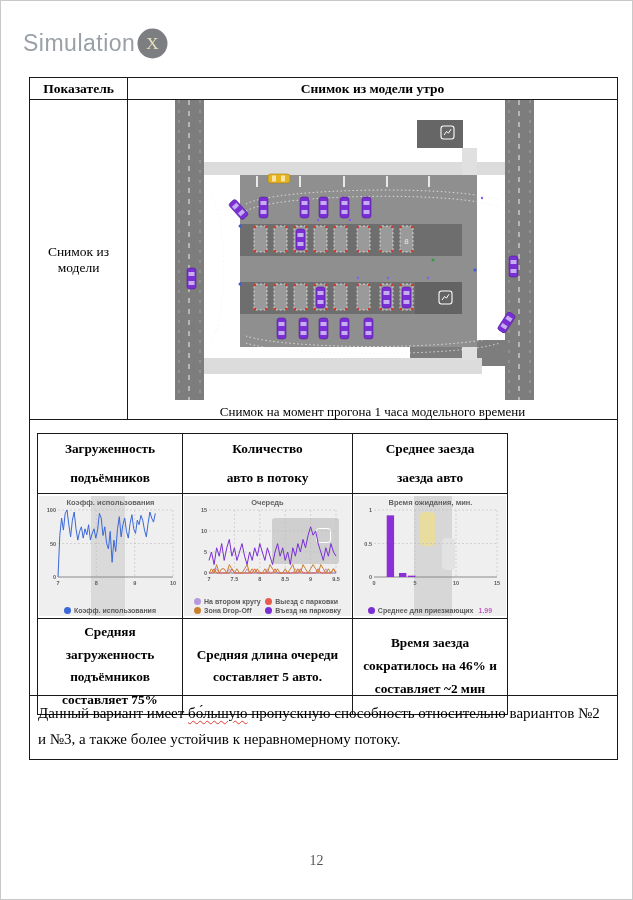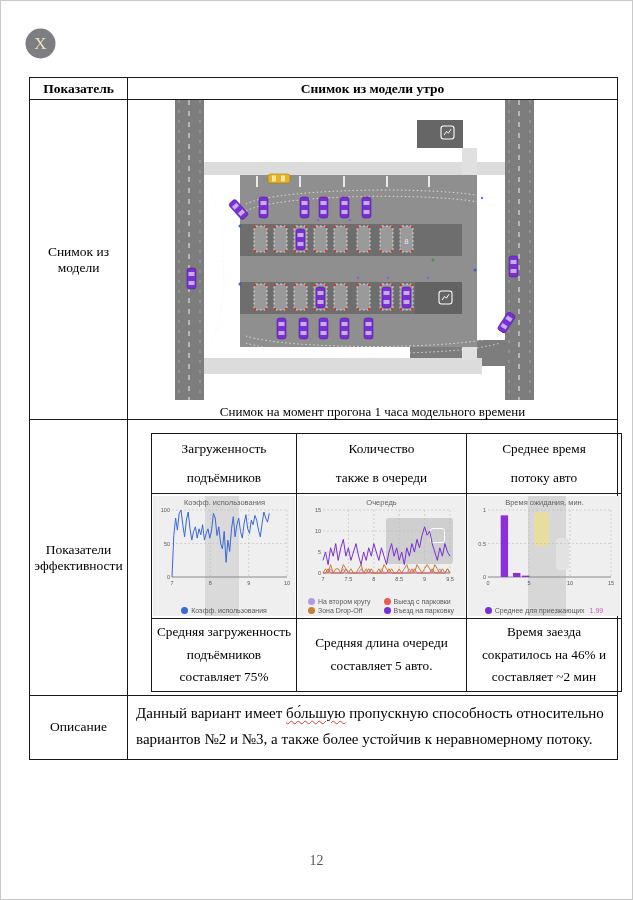--- a/index.html
+++ b/index.html
@@ -15,21 +15,21 @@
   .b-bottom{border-bottom:1px solid #1a1a1a;}
   .c1{width:98px;flex:none;border-right:1px solid #1a1a1a;display:flex;align-items:center;justify-content:center;text-align:center;box-sizing:border-box;padding:2px;}
   .c2{flex:1;box-sizing:border-box;position:relative;}
   .t-head{height:22px;font-weight:bold;}
   .t-head .c1,.t-head .c2{display:flex;align-items:center;justify-content:center;}
   .row-snap{height:320px;}
   .row-metrics{height:276px;}
   .row-desc{min-height:48px;}
   .snap-caption{text-align:center;font-size:13px;height:18px;line-height:16px;}
   
-  .itable{border-collapse:collapse;margin:13px 0 0 23px;table-layout:fixed;width:457px;}
+  .itable{border-collapse:collapse;margin:13px 0 0 7px;table-layout:fixed;width:457px;font-weight:bold;}
   .itable td{border:1px solid #1a1a1a;text-align:center;vertical-align:middle;box-sizing:border-box;font-size:13.3px;}
   .ihead td{height:56px;line-height:2.15;}
   .ichart td{height:125px;padding:1px;}
   .itext td{height:66px;line-height:1.7;padding:2px 4px;}
   .col-a{width:145px;}.col-b{width:170px;}.col-c{width:155px;}
   
   .panel{position:relative;width:100%;height:120px;background:#efefef;overflow:hidden;font-family:"Liberation Sans",sans-serif;}
   .panel svg{position:relative;display:block;margin:0 auto;}
   .decor{position:absolute;z-index:0;}
   .legend{position:absolute;left:0;right:0;bottom:2px;z-index:2;display:flex;justify-content:center;gap:8px;
@@ -42,20 +42,21 @@
   .desc-text{padding:4px 8px 6px 8px;line-height:1.75;font-size:15px;text-align:left;}
   .wavy{text-decoration:underline wavy #e03a2f 1px;text-underline-offset:2px;}
   .pagenum{position:absolute;left:0;right:0;top:852px;text-align:center;font-size:14px;color:#555;}
 </style>
 </head>
 <body>
 
 <div class="page">
 
   <div class="logo">
+    <span class="logo-text">Simulation</span>
     <svg class="logo-circle" viewBox="0 0 31 31">
       <circle cx="15.5" cy="15.5" r="15" fill="#7c7e81"></circle>
       <text x="15.5" y="21" text-anchor="middle" font-family="Liberation Serif,serif" font-size="17" fill="#e7e0ba">X</text>
     </svg>
   </div>
 
   <div class="mtable">
 
     <div class="trow t-head b-bottom">
       <div class="c1">Показатель</div>
@@ -305,36 +306,35 @@
                 <rect x="1.5" y="13" width="6" height="4" fill="#cdbcf2" opacity="0.9"></rect>
               </g>
             </g>
         <text id="spot8" x="278.5" y="144" text-anchor="middle" font-family="Liberation Sans,sans-serif" font-size="8" fill="#e8e8e8">8</text>
           </svg>
         <div class="snap-caption">Снимок на момент прогона 1 часа модельного времени</div>
       </div>
     </div>
 
     <div class="trow row-metrics b-bottom">
-      <div class="c1">Показатели эффективности</div>
       <div class="c2">
         <table class="itable">
           <tbody>
               <tr class="ihead">
             <td class="col-a">
               <div>Загруженность</div>
                   <div>подъёмников</div>
             </td>
             <td class="col-b">
               <div>Количество</div>
-                  <div>также в очереди</div>
+                  <div>авто в потоку</div>
             </td>
             <td class="col-c">
-              <div>Среднее время</div>
-                  <div>потоку авто</div>
+              <div>Среднее заезда</div>
+                  <div>заезда авто</div>
             </td>
           </tr>
           <tr class="ichart">
             <td>
               <div class="panel">
                 <div class="decor" style="left:52px;top:0;width:34px;height:122px;background:#dadada;"></div>
                 <svg width="141" height="92">
                       <text x="70.5" y="9" text-anchor="middle" font-size="7.5" fill="#636363">Коэфф. использования</text>
                       <text x="16" y="83" text-anchor="end" font-size="5.5" fill="#5a5a5a">0</text>
                       <line x1="18" y1="47.5" x2="133" y2="47.5" stroke="#bdbdbd" stroke-width="0.6" stroke-dasharray="2 2"></line>
@@ -458,21 +458,20 @@
                   <div>сократилось на 46% и</div>
                   <div>составляет ~2 мин</div>
             </td>
           </tr>
         </tbody>
           </table>
       </div>
     </div>
 
     <div class="trow row-desc">
-      <div class="c1">Описание</div>
       <div class="c2">
         <div class="desc-text"><span>Данный вариант имеет </span><span class="wavy">бо́льшую</span><span> пропускную способность относительно вариантов №2 и №3, а также более устойчив к неравномерному потоку.</span></div>
       </div>
     </div>
   </div>
 
   <div class="pagenum">12</div>
 </div>
 
 </body></html>

